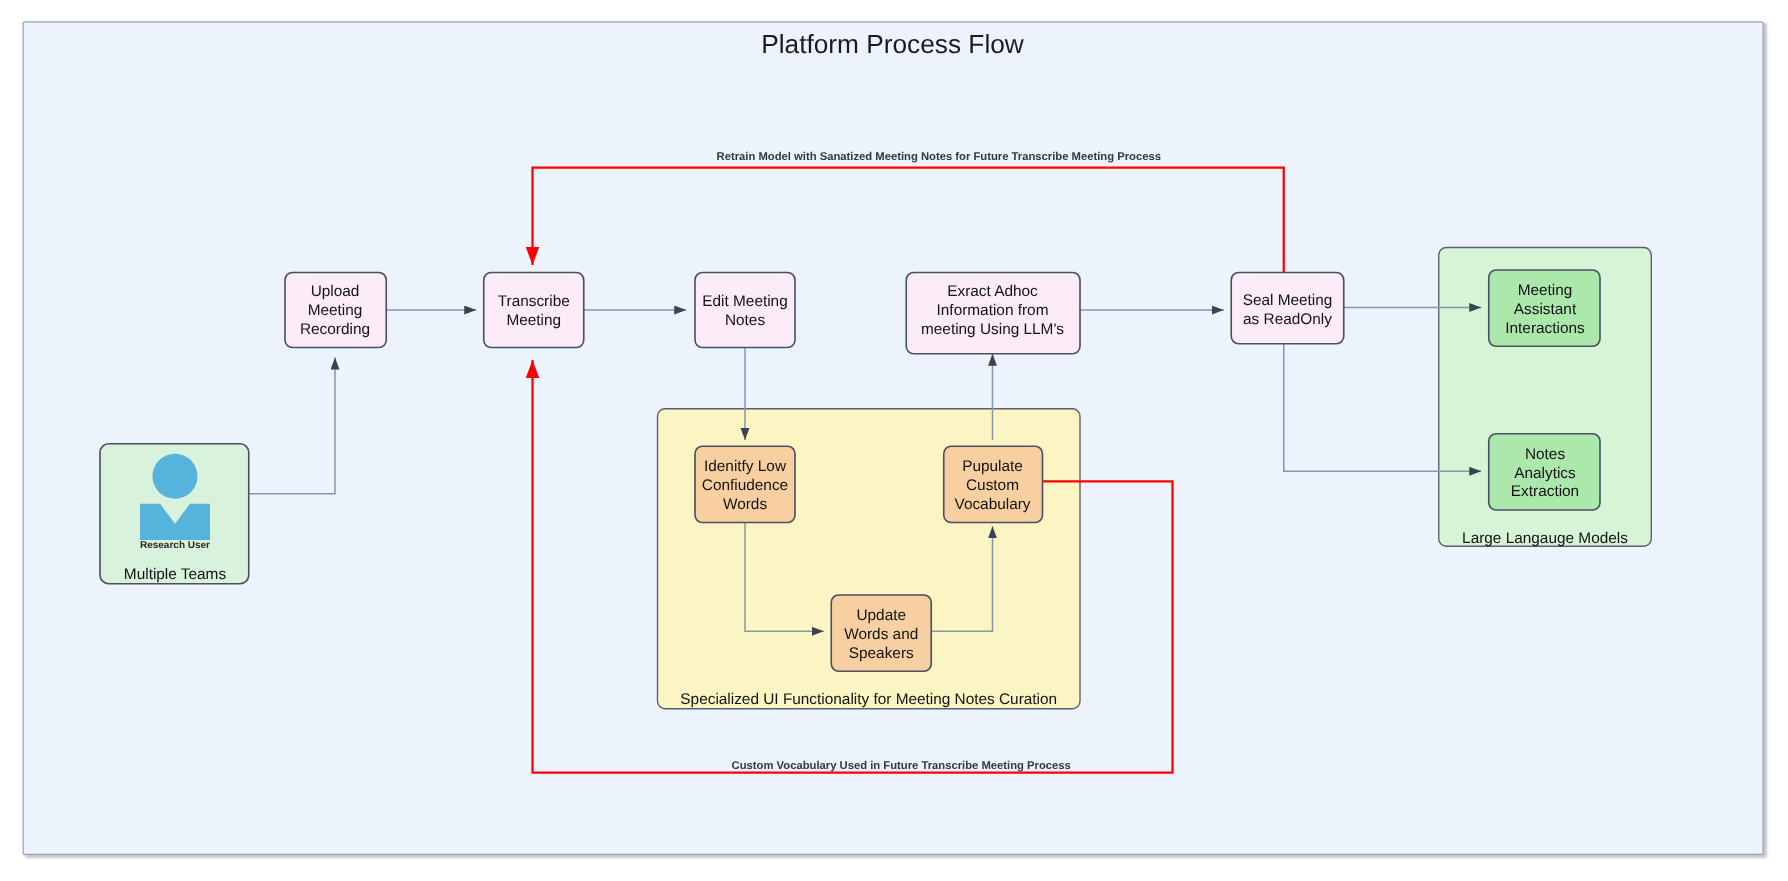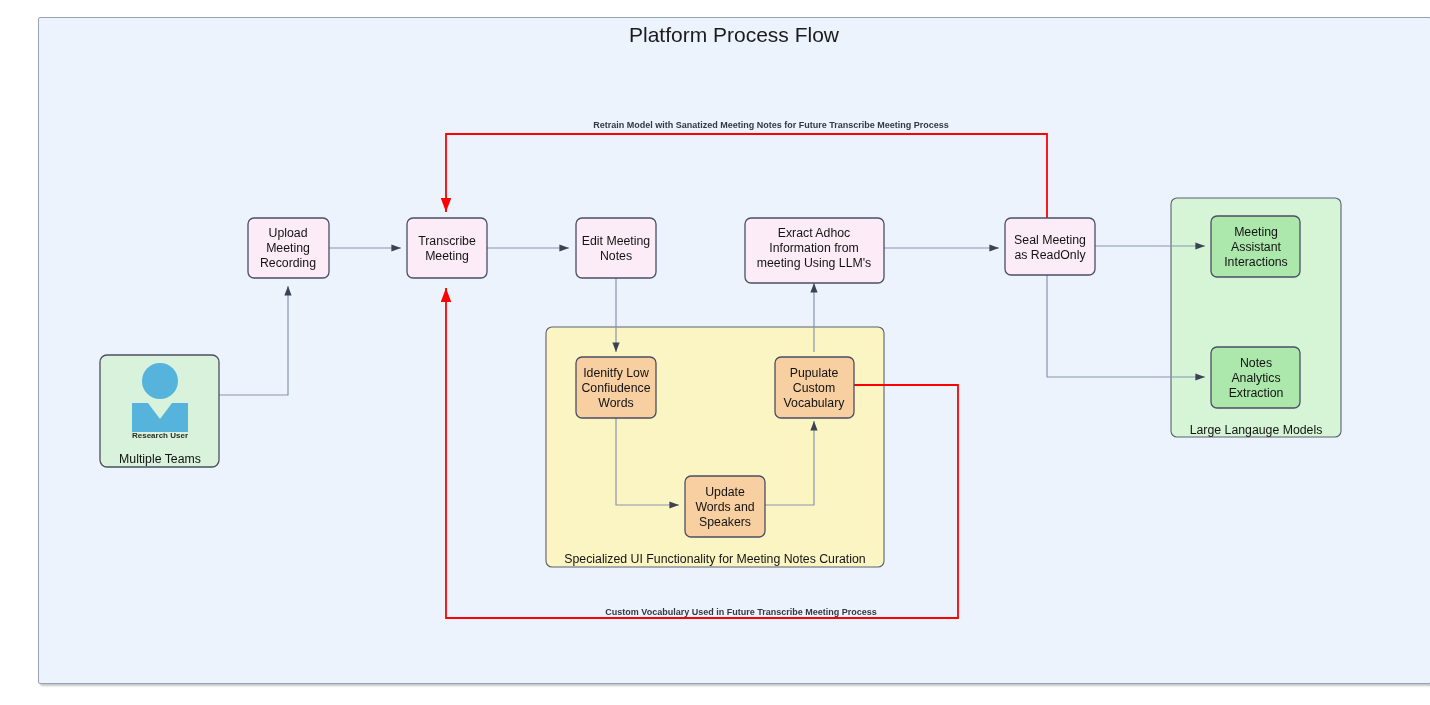--- a/index.html
+++ b/index.html
@@ -1,17 +1,17 @@
 <!DOCTYPE html>
 <html><head>
 <meta charset="utf-8">
 <style>
   html,body{margin:0;padding:0;background:#ffffff;}
   body{width:1430px;height:705px;font-family:"Liberation Sans","DejaVu Sans",sans-serif;overflow:hidden;}
-  #stage{position:relative;width:1228px;height:705px;margin-left:20px;}
+  #stage{position:relative;width:1228px;height:705px;}
   .frame{
     position:absolute;left:18px;top:17px;width:1393px;height:667px;
     background:#ECF3FD;border:1.2px solid #98a2b3;border-radius:2px;
     box-shadow:2px 2px 2px rgba(60,70,90,.30);
     box-sizing:border-box;
   }
   #diagram{position:absolute;left:0;top:0;width:1430px;height:705px;}
   .ttl{font-size:21px;fill:#1b1b1b;font-family:"Liberation Sans","DejaVu Sans",sans-serif;}
   .nlabel{font-size:12.3px;fill:#131313;font-family:"Liberation Sans","DejaVu Sans",sans-serif;}
   .sublabel{font-size:12.3px;fill:#131313;font-family:"Liberation Sans","DejaVu Sans",sans-serif;}

